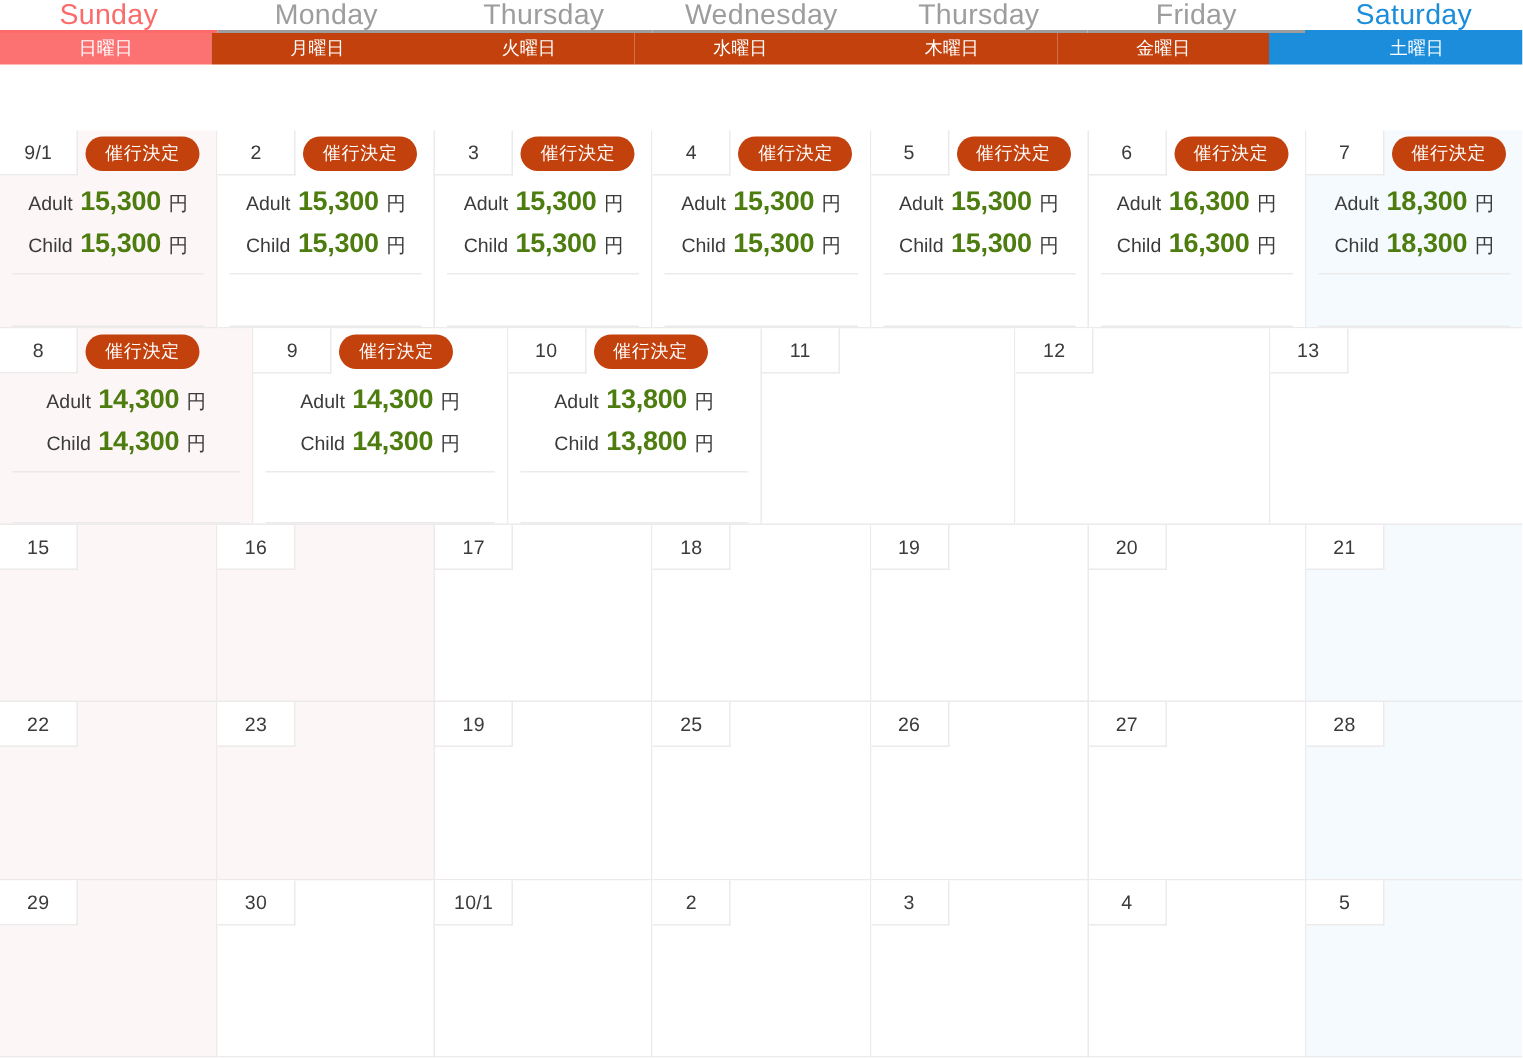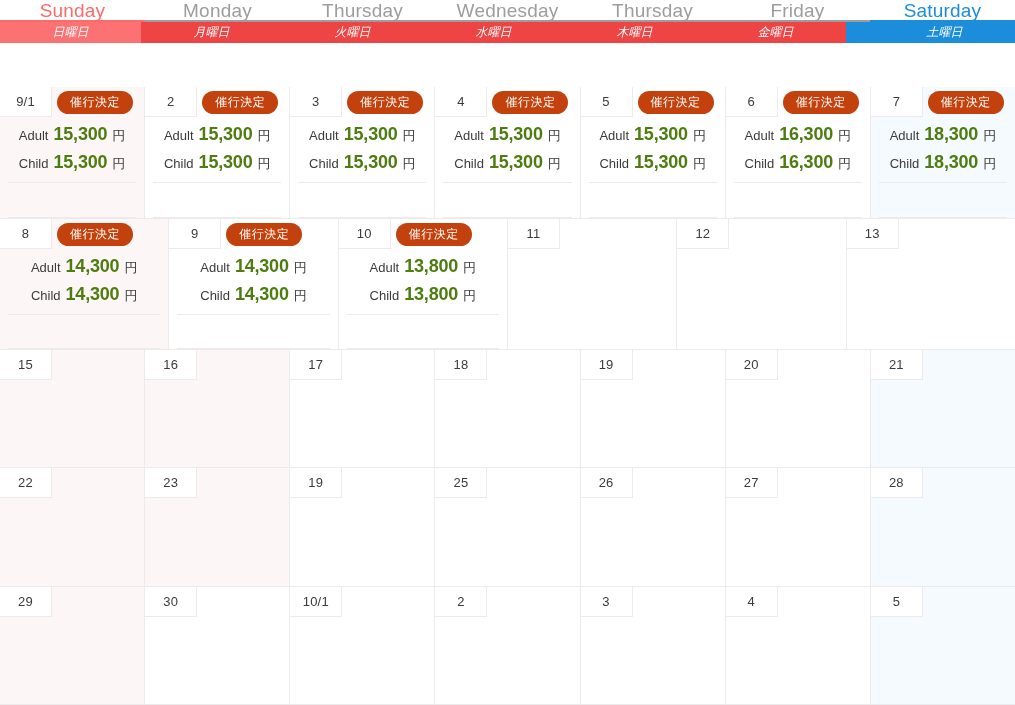--- a/index.html
+++ b/index.html
@@ -51,24 +51,23 @@
   }
   .dow-jp {
     flex: 1 1 0;
     text-align: center;
     font-size: 12px;
     line-height: 21px;
     color: #ffffff;
     box-sizing: border-box;
     white-space: nowrap;
     overflow: hidden;
-    font-style: italic;
   }
   .dow-jp.sun { background: #fc7171; }
-  .dow-jp.wd  { background: #ef4444; }
+  .dow-jp.wd  { background: #c2410c; }
   .dow-jp.sat { background: #1b8ddb; padding-left: 28px; }
 
   
   .weeks {
     flex: 1 1 auto;
     display: flex;
     flex-direction: column;
     margin-top: 44px;
   }
   .week {

